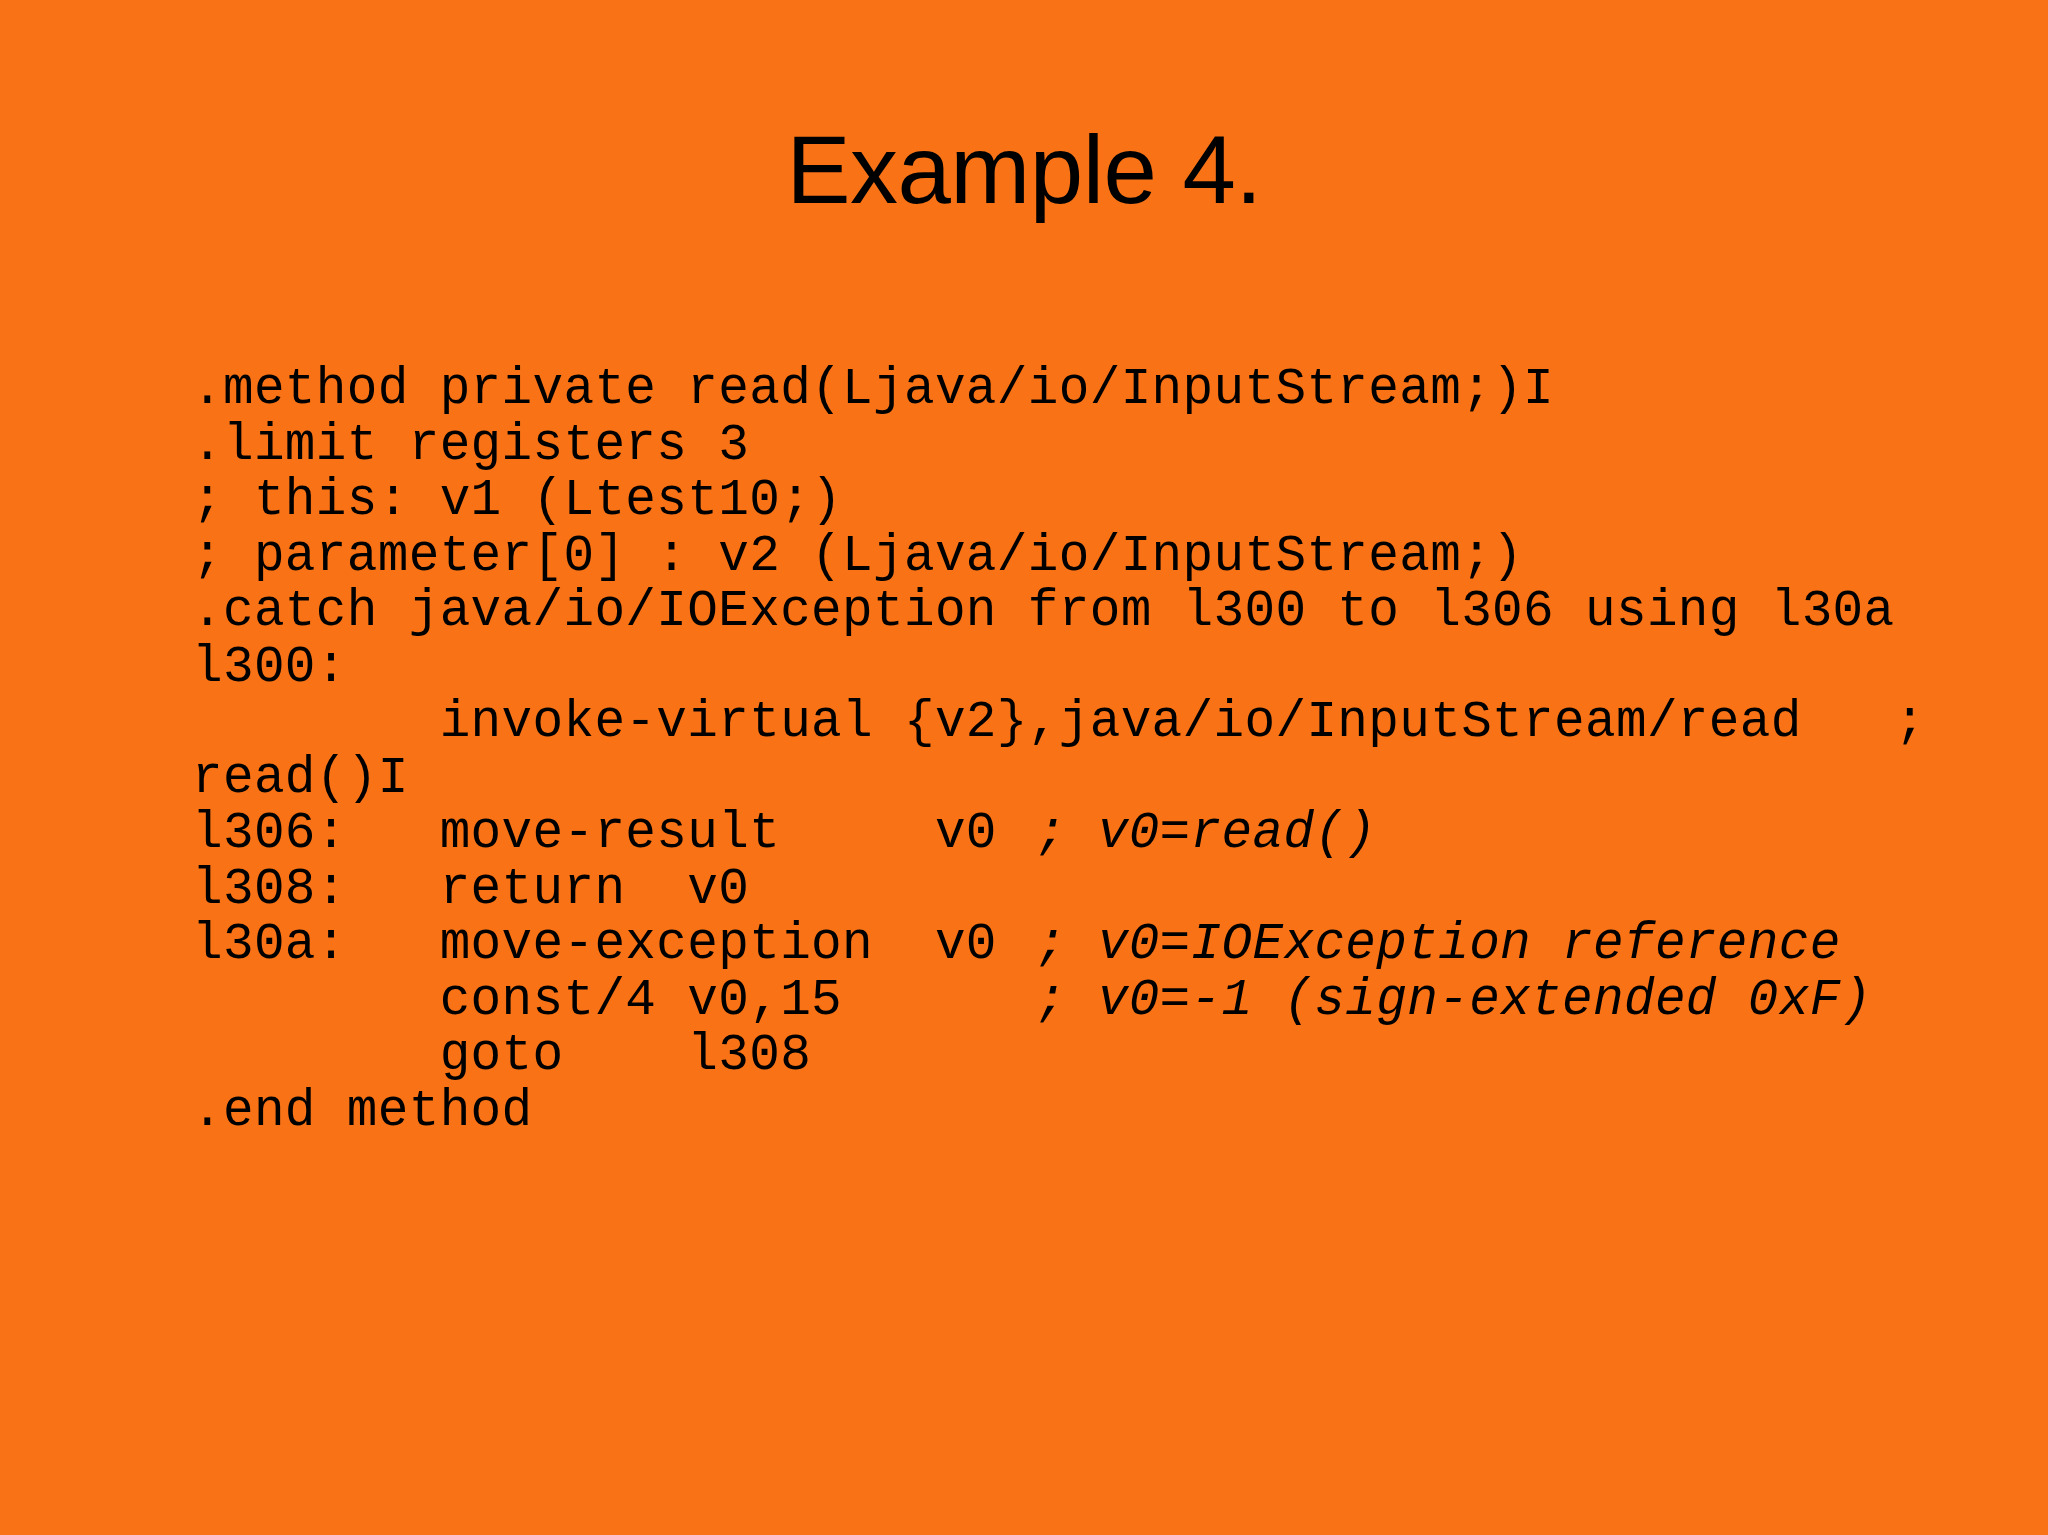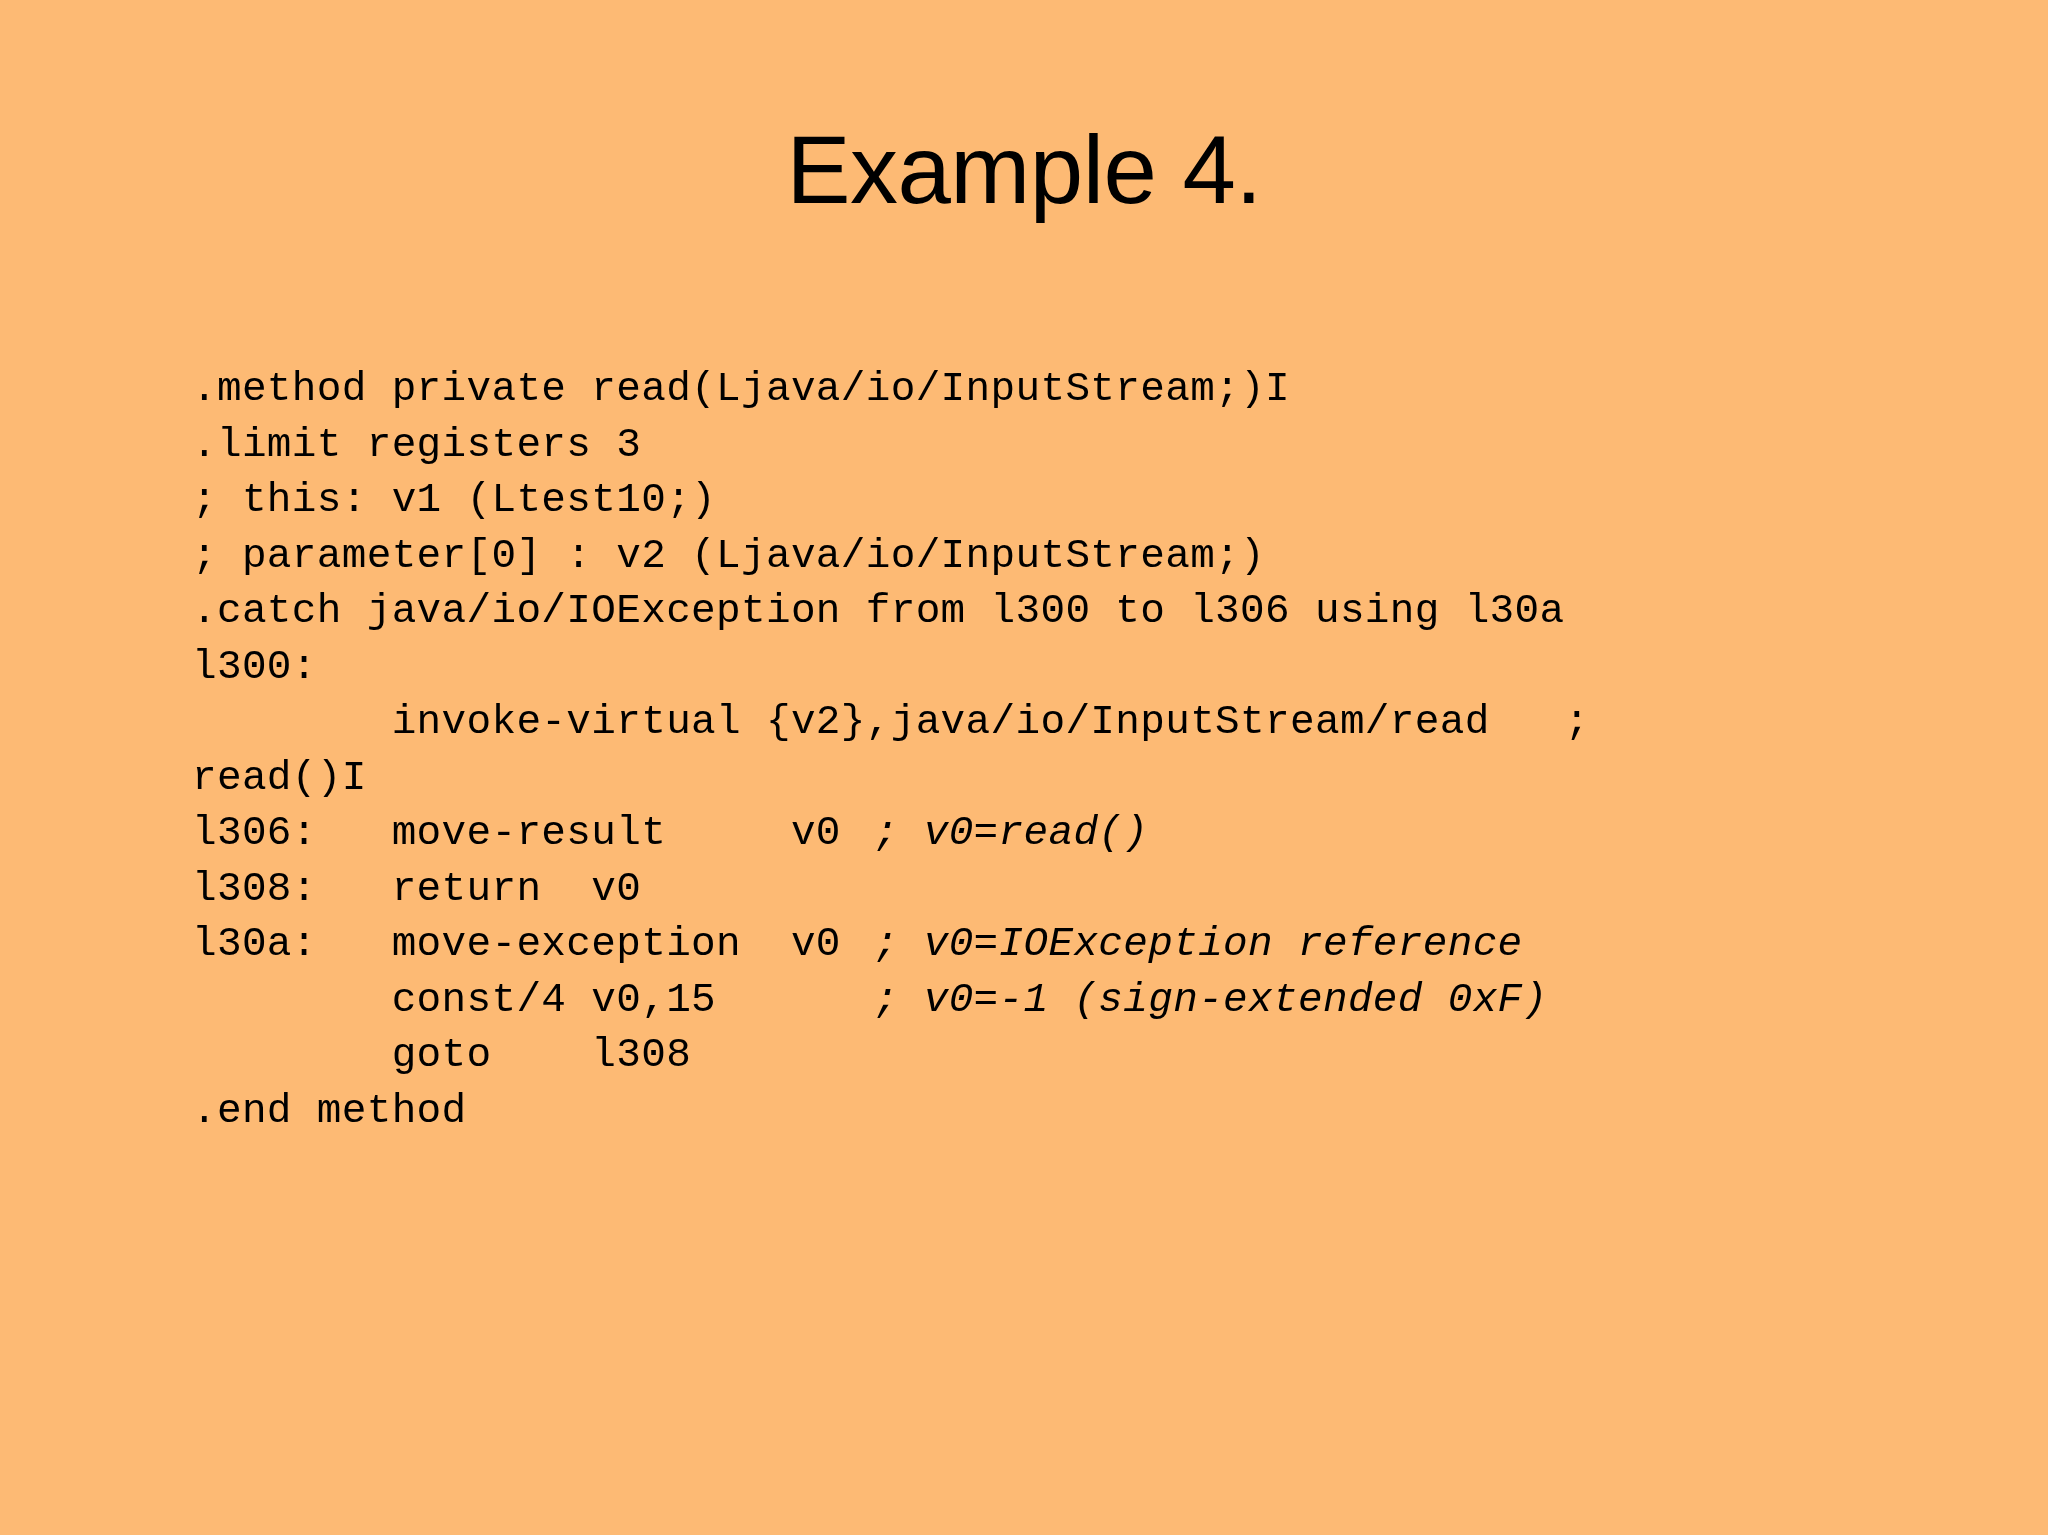--- a/index.html
+++ b/index.html
@@ -12,21 +12,21 @@
     height: 1535px;
     overflow: hidden;
     font-family: "Liberation Sans", sans-serif;
     color: #000000;
   }
 
   .slide {
     position: relative;
     width: 2048px;
     height: 1535px;
-    background: #fdba74;
+    background: #f97316;
   }
 
   
   .slide-title {
     position: absolute;
     left: 0;
     top: 118px;
     width: 2048px;
     text-align: center;
     font-family: "Liberation Sans", sans-serif;
@@ -38,21 +38,21 @@
     white-space: pre;
   }
 
   
   .code-block {
     position: absolute;
     left: 192px;
     top: 362px;
     width: 1790px;
     font-family: "Liberation Mono", "DejaVu Sans Mono", monospace;
-    font-size: 41px;
+    font-size: 51px;
     line-height: 55.5px;
     font-weight: 400;
     color: #000000;
     white-space: pre;
     letter-spacing: 0.35px;
   }
 
   .code-line {
     display: block;
     white-space: pre;

